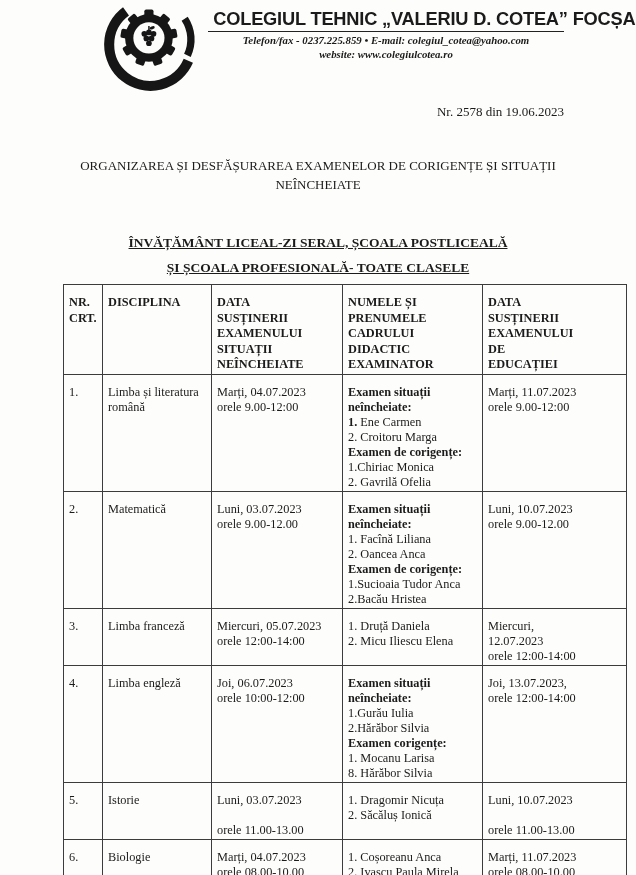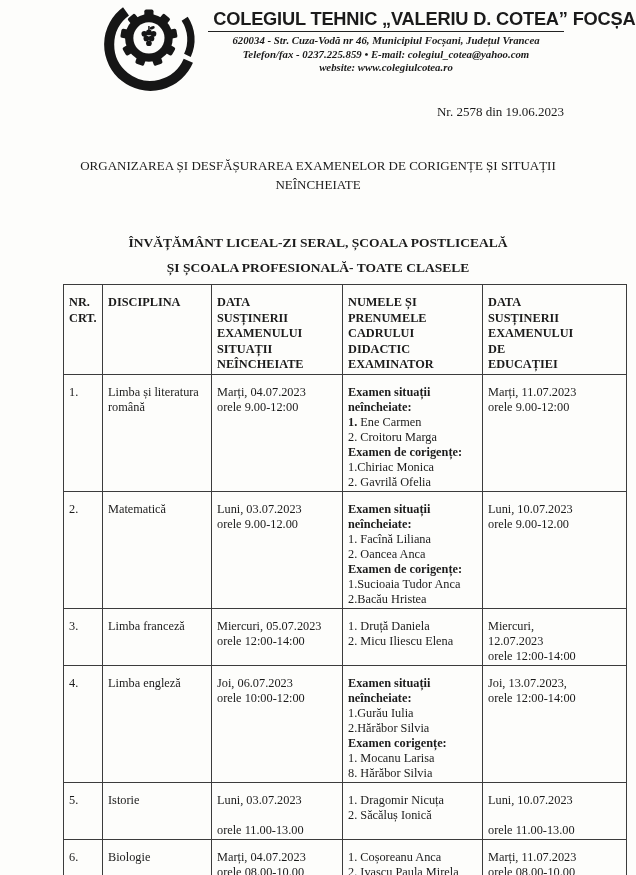--- a/index.html
+++ b/index.html
@@ -20,21 +20,21 @@
     font-weight:700;font-size:19px;white-space:nowrap;
     transform:scaleX(0.96);transform-origin:center;
     margin-top:1px;letter-spacing:-0.2px;
   }
   .name-rule{border-top:1.6px solid #222;margin:1px 2px 2px 2px;}
   .addr{font-size:10.8px;font-weight:700;font-style:italic;line-height:13.5px;}
   
   .doc-number{position:absolute;top:104px;right:72px;font-size:13px;}
   .title-block{position:absolute;left:0;right:0;top:157px;text-align:center;font-size:13px;line-height:18.5px;}
   .title-period{font-weight:700;}
-  .subtitle-block{position:absolute;left:0;right:0;top:230px;text-align:center;font-size:13.5px;font-weight:700;line-height:25px;}
+  .subtitle-block{position:absolute;left:0;right:0;top:230px;text-align:center;font-size:13.5px;font-weight:700;line-height:25px;text-decoration:underline;}
   
   table.exam{
     position:absolute;left:63px;top:284px;width:563px;
     border-collapse:collapse;table-layout:fixed;
     font-size:12.3px;line-height:15px;
   }
   table.exam th, table.exam td{
     border:1px solid #3c3c3c;
     vertical-align:top;
     padding:10px 3px 1px 5px;
@@ -84,21 +84,20 @@
         <circle cx="-2.8" cy="0.5" r="3.1"></circle>
           <circle cx="2.8" cy="0.5" r="3.1"></circle>
         <circle cx="0" cy="5.8" r="3.1"></circle>
       </g>
     </g>
   </svg>
 
   <div class="header-text">
     <div class="school-name">COLEGIUL TEHNIC „VALERIU D. COTEA” FOCȘANI</div>
     <div class="name-rule"></div>
-    <div class="addr">620034 - Str. Cuza-Vodă nr 46, Municipiul Focșani, Județul Vrancea</div>
     <div class="addr">Telefon/fax - 0237.225.859  •  E-mail: colegiul_cotea@yahoo.com</div>
     <div class="addr">website: www.colegiulcotea.ro</div>
   </div>
 
   <div class="doc-number">Nr. 2578 din 19.06.2023</div>
 
   <div class="title-block">
     <div>ORGANIZAREA ȘI DESFĂȘURAREA EXAMENELOR DE CORIGENȚE ȘI SITUAȚII</div>
     <div>NEÎNCHEIATE</div>
   </div>

